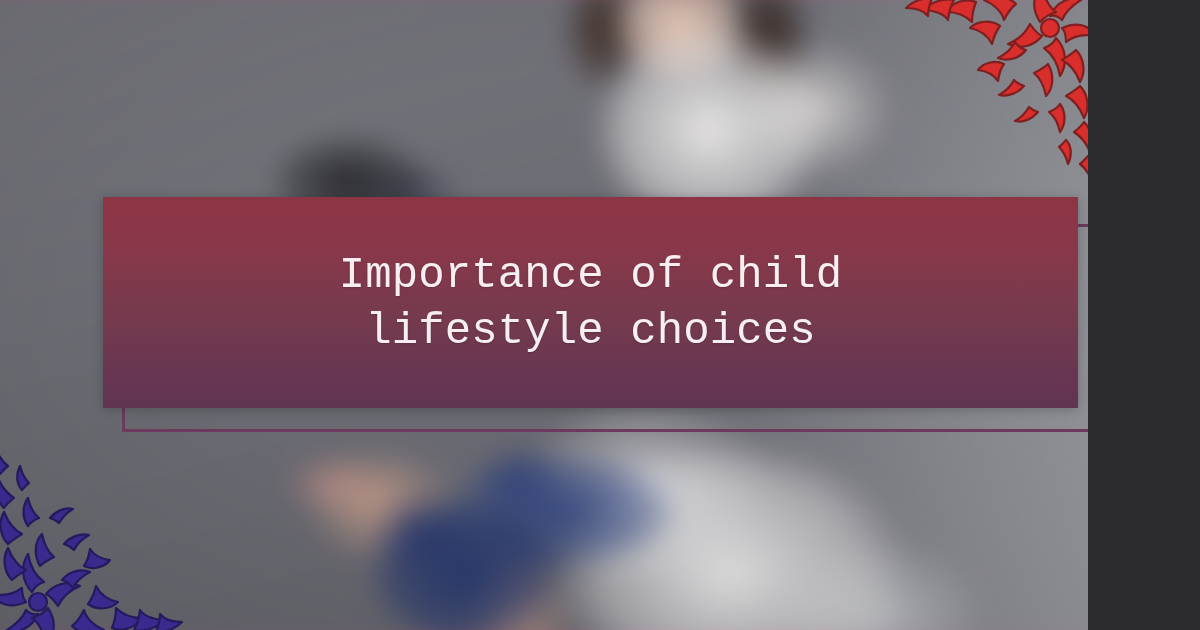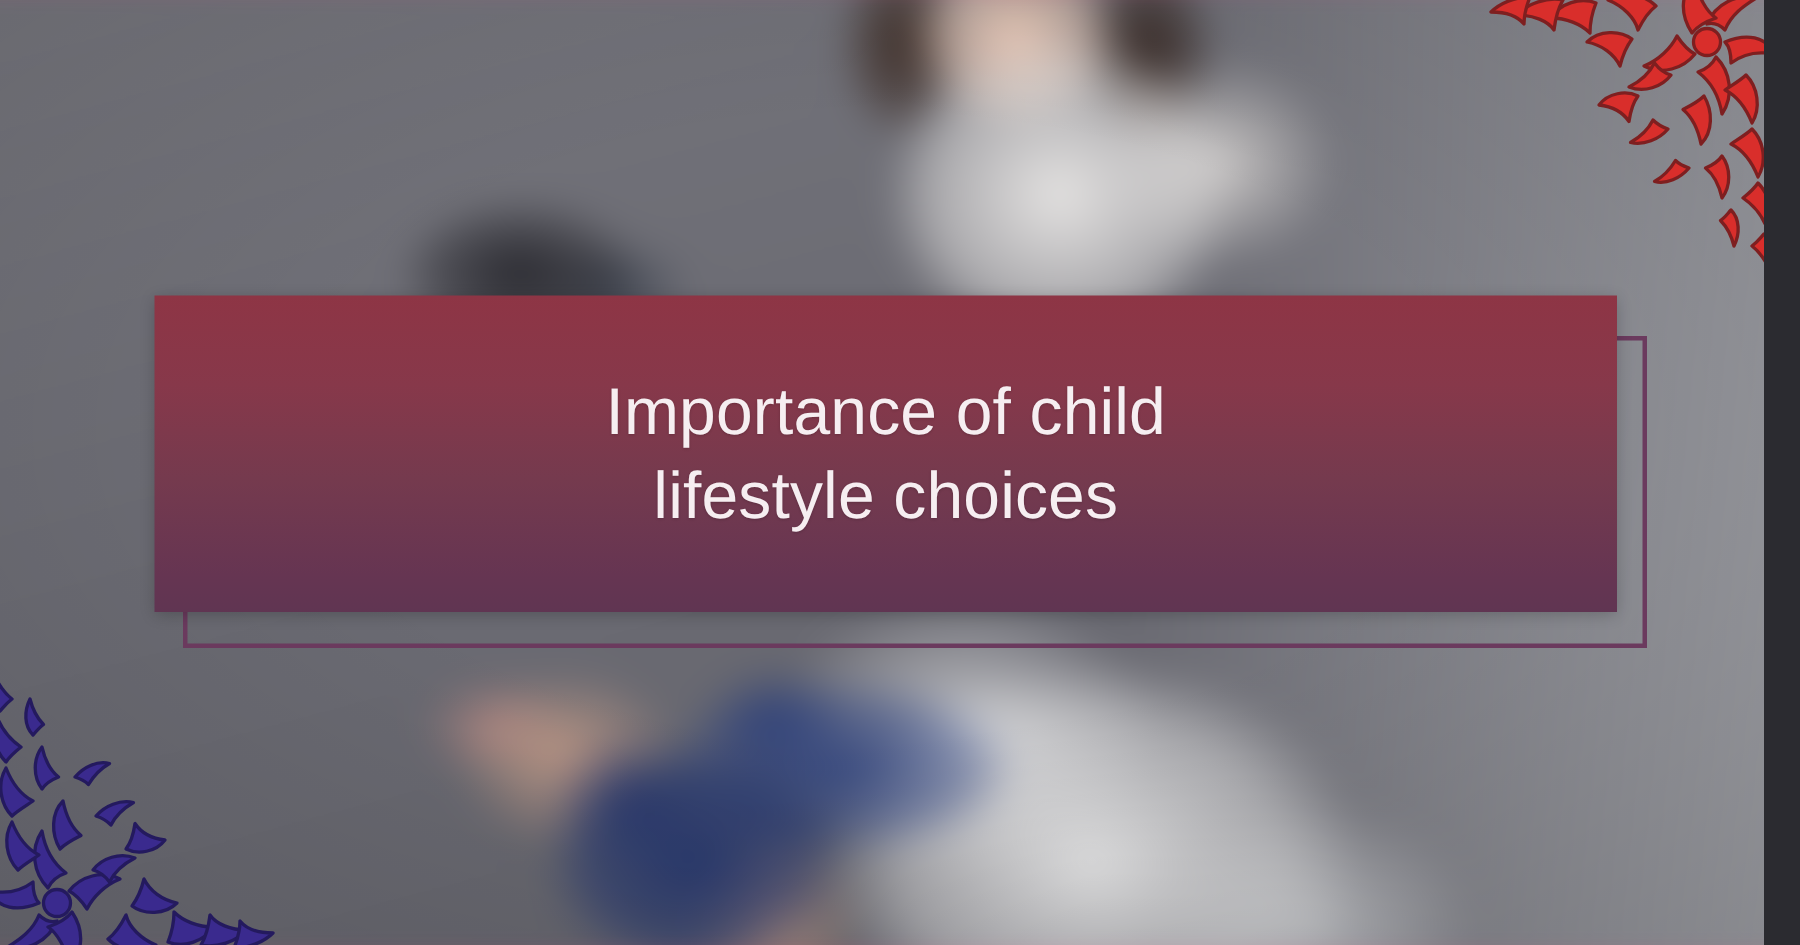--- a/index.html
+++ b/index.html
@@ -2,24 +2,24 @@
 <html><head>
 <meta charset="utf-8">
 <style>
   html, body {
     margin: 0;
     padding: 0;
     background: #2b2b30;
   }
   #stage {
     position: relative;
-    width: 1176px;
+    width: 1088px;
     height: 630px;
     overflow: hidden;
-    font-family: Liberation Sans, sans-serif;
+    font-family: Liberation Mono, monospace;
     background: #ec4899;
   }
 
   
   .bg-photo {
     position: absolute;
     inset: 0;
     background:
       
       radial-gradient(ellipse 120px 90px at 470px 560px, rgba(34,52,110,.92) 0%, rgba(34,52,110,.55) 55%, rgba(34,52,110,0) 80%),

